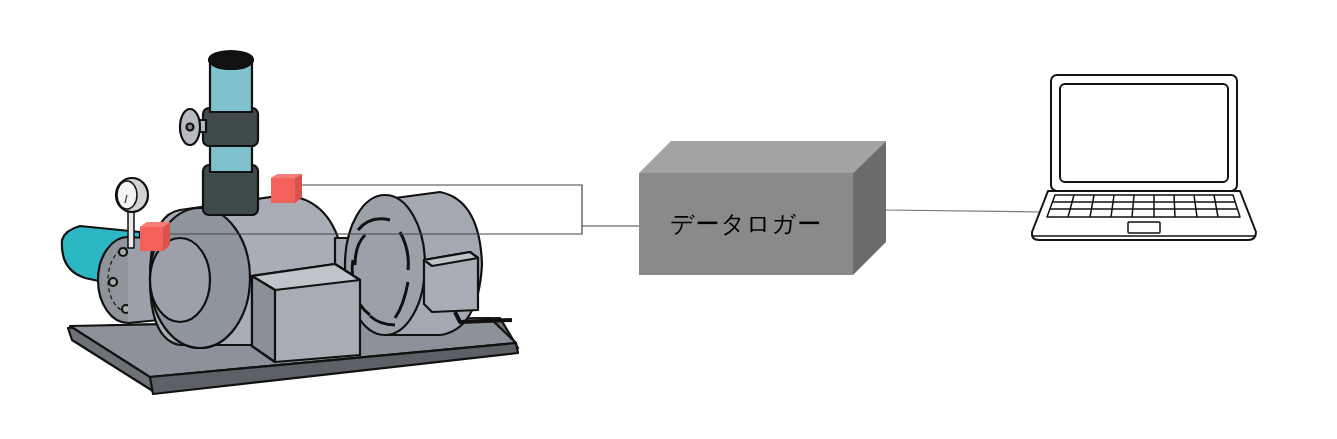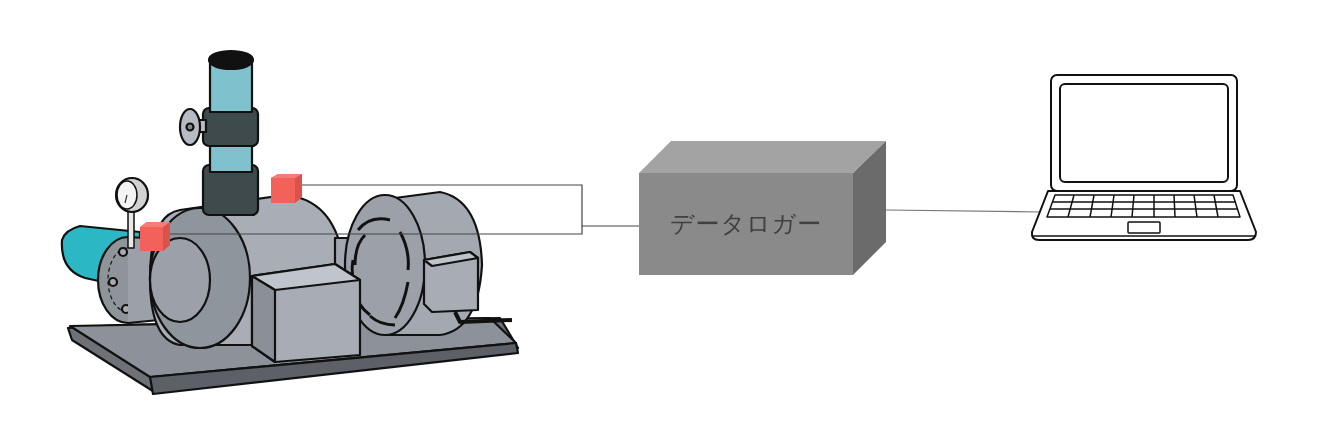--- a/index.html
+++ b/index.html
@@ -1,18 +1,18 @@
 <!DOCTYPE html>
 <html><head>
 <meta charset="utf-8">
 <style>
   html, body { margin:0; padding:0; background:#ffffff; }
   body { width:1337px; height:439px; position:relative; overflow:hidden; font-family:"DejaVu Sans", sans-serif; }
   svg { position:absolute; left:0; top:0; }
-  .logger-label { position:absolute; left:639px; top:173px; width:214px; height:102px; display:flex; align-items:center; justify-content:center; color:#404040; font-size:24px; font-family:"DejaVu Sans", sans-serif; letter-spacing:1px; }
+  .logger-label { position:absolute; left:639px; top:173px; width:214px; height:102px; display:flex; align-items:center; justify-content:center; color:#000000; font-size:24px; font-family:"DejaVu Sans", sans-serif; letter-spacing:1px; }
 </style>
 </head>
 <body>
 
 <svg width="1337" height="439" viewBox="0 0 1337 439">
 
   <g stroke="#111" stroke-width="2.2" stroke-linejoin="round">
 
     <polygon points="68,328 120,325 500,318 518,348 156,393 72,340" fill="#6e7278"></polygon>
     <polygon points="70,326 490,318 516,343 150,377" fill="#8d929a"></polygon>

